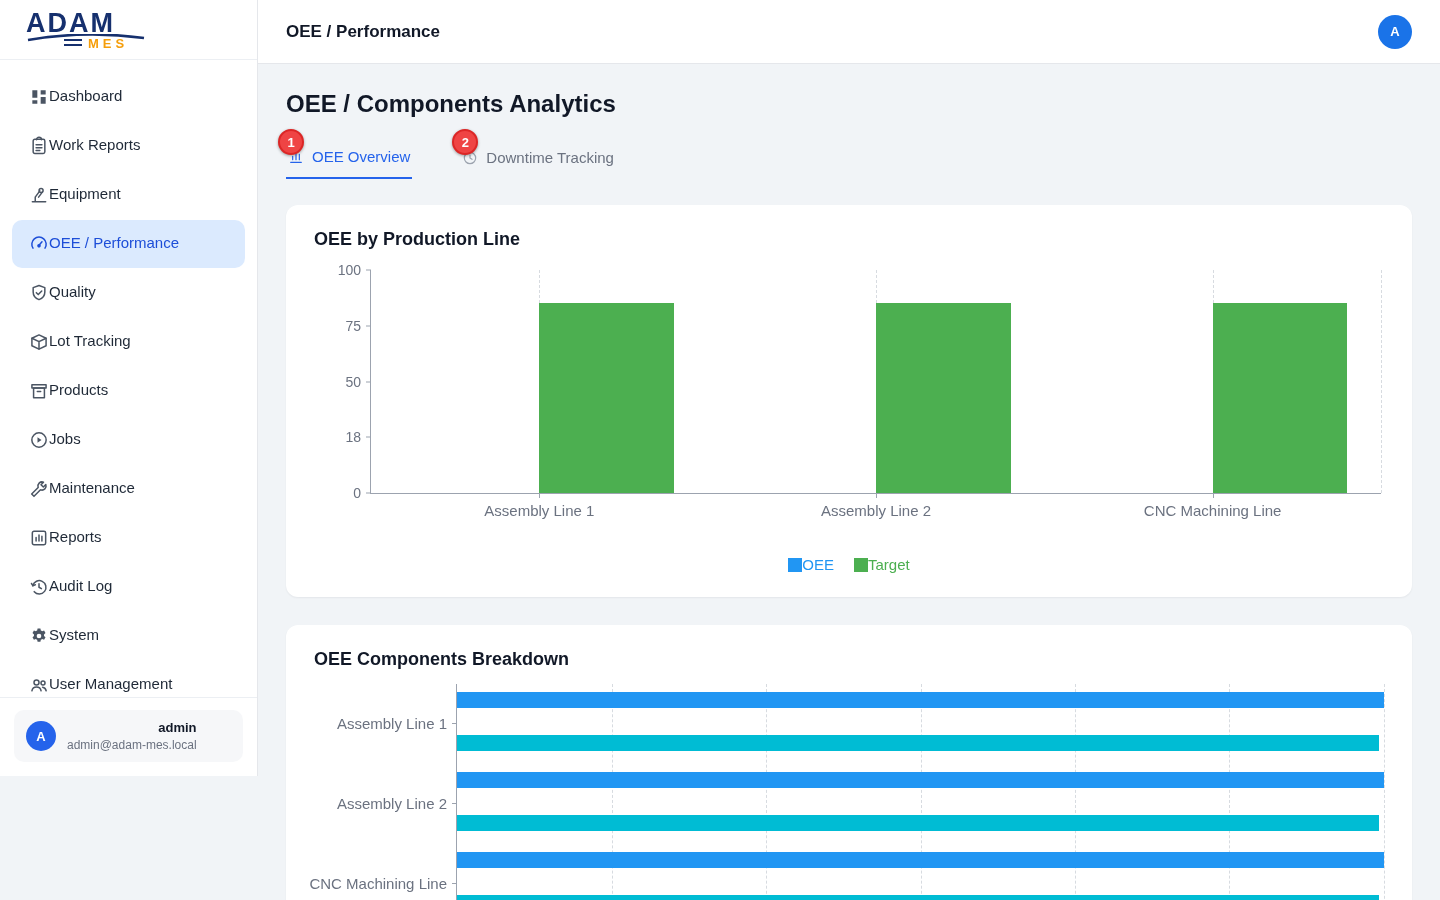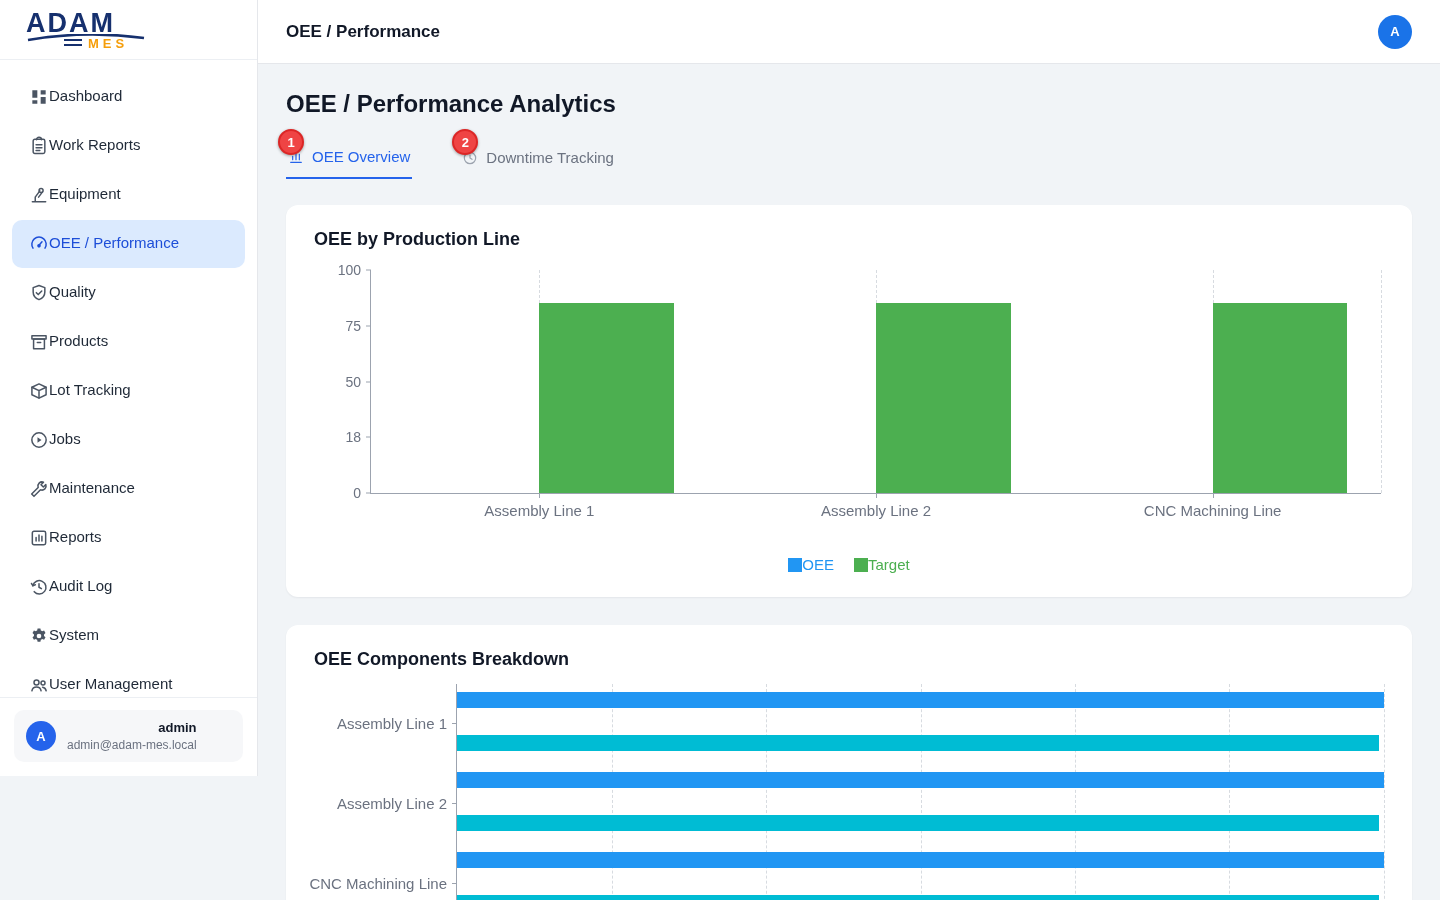--- a/index.html
+++ b/index.html
@@ -132,35 +132,35 @@
           <svg viewBox="0 0 24 24" fill="none" stroke="currentColor" stroke-width="1.8" stroke-linecap="round" stroke-linejoin="round">
             <path d="M12 3l7 2.6v5.2c0 4.6-3 7.8-7 9.2-4-1.4-7-4.6-7-9.2V5.6L12 3z"></path>
             <path d="M8.8 11.6l2.3 2.3 4.2-4.3"></path>
           </svg>
         </span>
         <span class="nav-label">Quality</span>
       </div>
       <div class="nav-item">
         <span class="nav-icon">
           <svg viewBox="0 0 24 24" fill="none" stroke="currentColor" stroke-width="1.8" stroke-linecap="round" stroke-linejoin="round">
+            <path d="M3.5 7.5L12 3.5l8.5 4v9l-8.5 4-8.5-4v-9z"></path>
+            <path d="M3.5 7.5l8.5 4 8.5-4M12 11.5v9"></path>
+          </svg>
+        </span>
+        <span class="nav-label">Lot Tracking</span>
+      </div>
+      <div class="nav-item">
+        <span class="nav-icon">
+          <svg viewBox="0 0 24 24" fill="none" stroke="currentColor" stroke-width="1.8" stroke-linecap="round" stroke-linejoin="round">
             <path d="M3.5 4.5h17v4h-17z"></path>
             <path d="M5.5 8.5h13V20h-13z"></path>
             <path d="M10 12.5h4"></path>
           </svg>
         </span>
         <span class="nav-label">Products</span>
-      </div>
-      <div class="nav-item">
-        <span class="nav-icon">
-          <svg viewBox="0 0 24 24" fill="none" stroke="currentColor" stroke-width="1.8" stroke-linecap="round" stroke-linejoin="round">
-            <path d="M3.5 7.5L12 3.5l8.5 4v9l-8.5 4-8.5-4v-9z"></path>
-            <path d="M3.5 7.5l8.5 4 8.5-4M12 11.5v9"></path>
-          </svg>
-        </span>
-        <span class="nav-label">Lot Tracking</span>
       </div>
       <div class="nav-item">
         <span class="nav-icon">
           <svg viewBox="0 0 24 24" fill="none" stroke="currentColor" stroke-width="1.8" stroke-linecap="round" stroke-linejoin="round">
             <circle cx="12" cy="12" r="8.6"></circle>
             <path d="M10.2 8.8l4.8 3.2-4.8 3.2z" fill="currentColor" stroke="none"></path>
           </svg>
         </span>
         <span class="nav-label">Jobs</span>
       </div>
@@ -222,21 +222,21 @@
   </div>
 </aside>
 
 <div class="right-col">
   <header class="topbar">
     <div class="topbar-title">OEE / Performance</div>
     <div class="topbar-avatar">A</div>
   </header>
 
   <main class="main">
-    <h1 class="page-title">OEE / Performance Analytics</h1>
+    <h1 class="page-title">OEE / Components Analytics</h1>
 
     <div class="tabs">
         <div class="tab active">
           <span class="som-badge">1</span>
           <span class="tab-icon">
             <svg viewBox="0 0 24 24" fill="none" stroke="currentColor" stroke-width="1.8" stroke-linecap="round" stroke-linejoin="round">
               <path d="M4 20h16M7 16v-5M12 16V7M17 16v-8"></path>
             </svg>
           </span>
           <span class="tab-label">OEE Overview</span>

